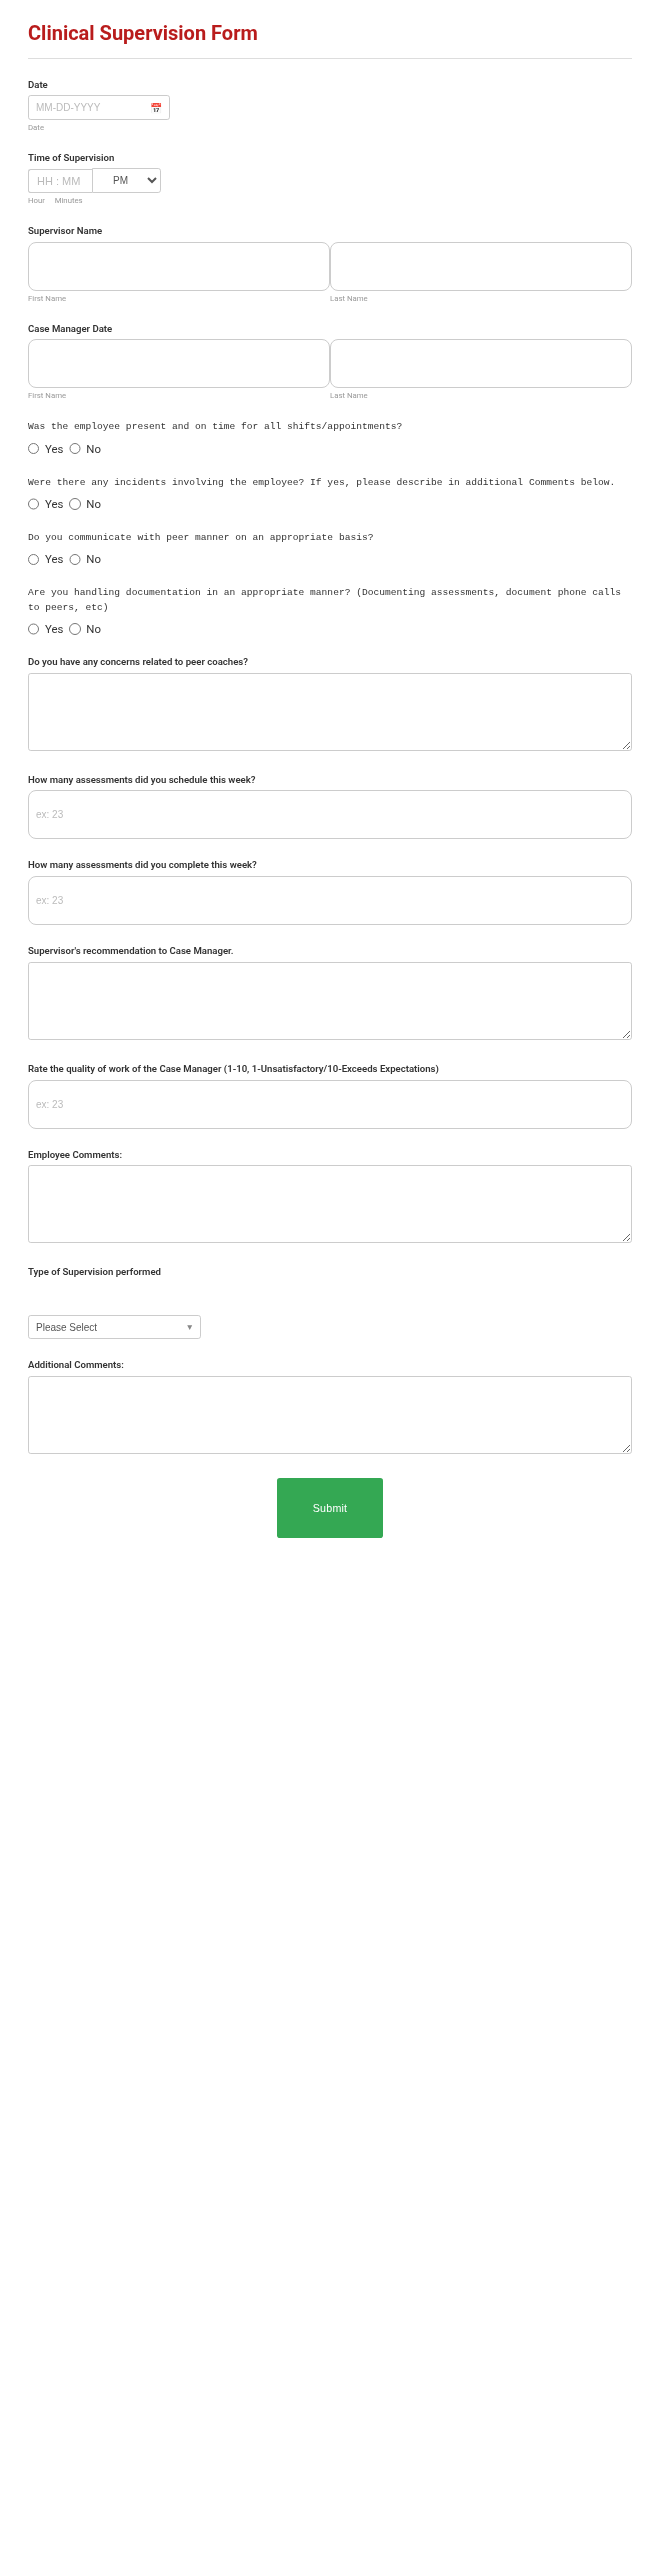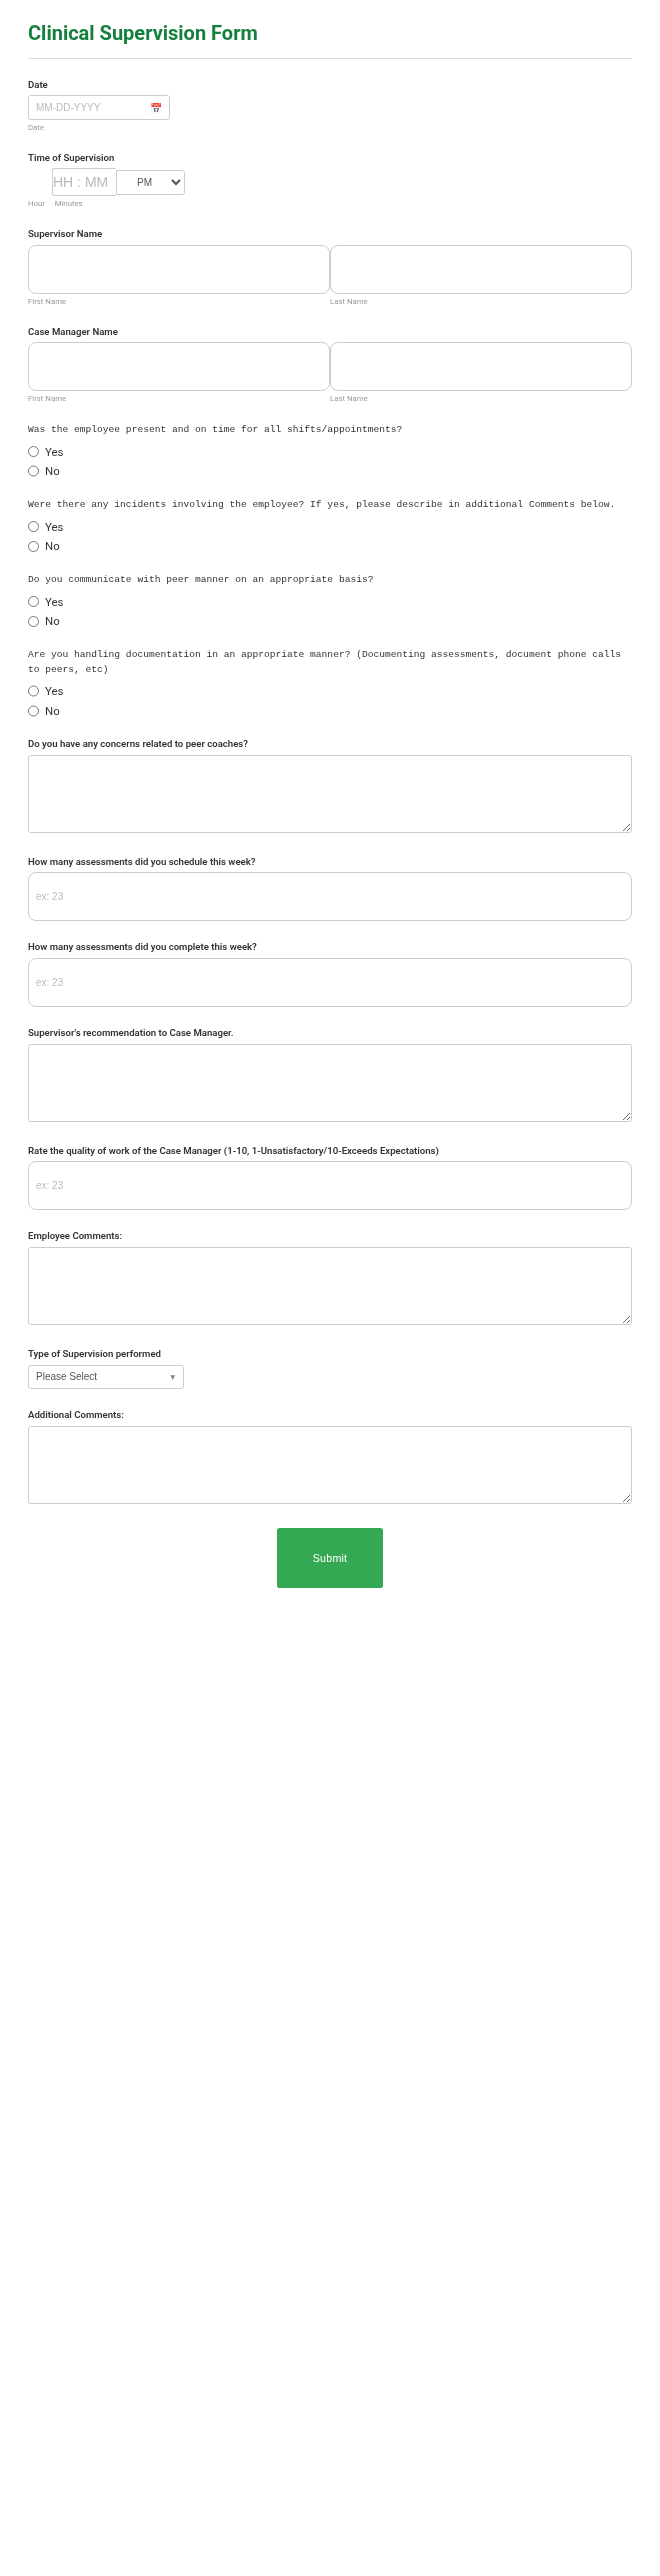--- a/index.html
+++ b/index.html
@@ -13,21 +13,21 @@
       background: #ffffff;
       color: #333;
       padding: 21px 28px;
       max-width: 660px;
       margin: 0 auto;
     }
 
     h1 {
       font-size: 20px;
       font-weight: 700;
-      color: #15803d;
+      color: #b91c1c;
       margin-bottom: 5.7px;
     }
 
     .divider {
       border: none;
       border-top: 0.7px solid #ddd;
       margin: 12.8px 0 20px 0;
     }
 
     .form-section {
@@ -106,44 +106,43 @@
       gap: 0;
     }
 
     .time-input-wrapper {
       display: flex;
       align-items: center;
     }
 
     .time-input-wrapper input {
       width: 64px;
-      padding: 5px 0;
+      padding: 5px 8px;
       border: 0.7px solid #ccc;
       border-radius: 2.8px 0 0 2.8px;
       border-right: none;
-      font-size: 14px;
+      font-size: 11px;
       color: #bbb;
       background: #fff;
-      margin-left: 24px;
     }
 
     .ampm-select {
       padding: 5px 16px;
       border: 0.7px solid #ccc;
       border-radius: 0 2.8px 2.8px 0;
       font-size: 10px;
       background: #fff;
       color: #555;
       cursor: pointer;
       outline: none;
     }
 
     .radio-group {
       display: flex;
-      flex-direction: column;
+      flex-direction: row;
       gap: 5.7px;
       margin-top: 2.8px;
     }
 
     .radio-option {
       display: flex;
       align-items: center;
       gap: 5.7px;
       cursor: pointer;
     }
@@ -178,21 +177,22 @@
       background: #fff;
     }
 
     .small-number-input {
       width: 128px;
     }
 
     .select-wrapper {
       position: relative;
       display: inline-block;
-      width: 156px;
+      width: 173px;
+      margin-top: 32px;
     }
 
     .select-wrapper select {
       width: 100%;
       padding: 5.7px 20px 5.7px 7px;
       border: 0.7px solid #ccc;
       border-radius: 2.8px;
       font-size: 10px;
       color: #555;
       background: #fff;
@@ -269,21 +269,21 @@
       <div class="sub-label">First Name</div>
     </div>
     <div class="input-col">
       <input type="text" style="">
       <div class="sub-label">Last Name</div>
     </div>
   </div>
 </div>
 
 <div class="form-section">
-  <span class="field-label">Case Manager Name</span>
+  <span class="field-label">Case Manager Date</span>
   <div class="input-row">
     <div class="input-col">
       <input type="text" style="">
       <div class="sub-label">First Name</div>
     </div>
     <div class="input-col">
       <input type="text" style="">
       <div class="sub-label">Last Name</div>
     </div>
   </div>

